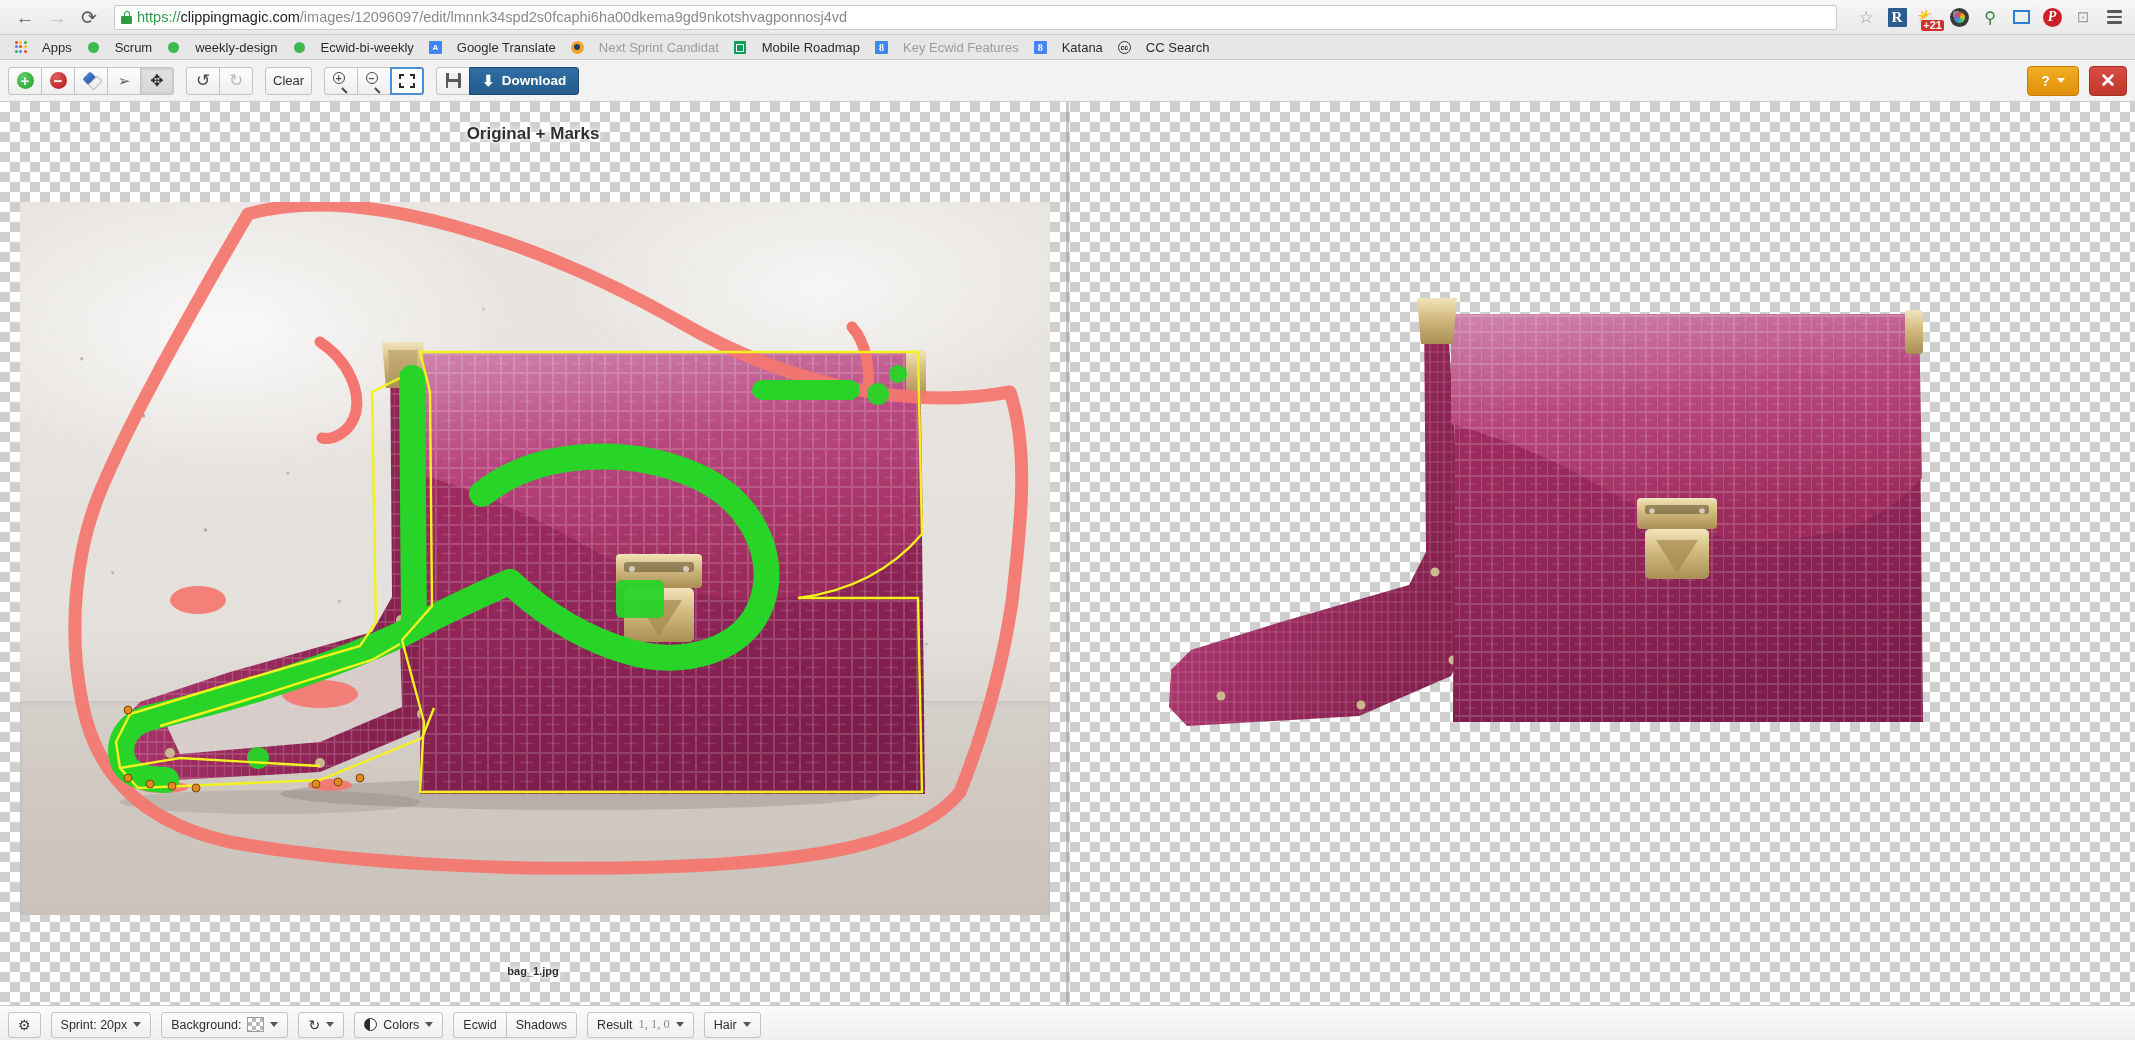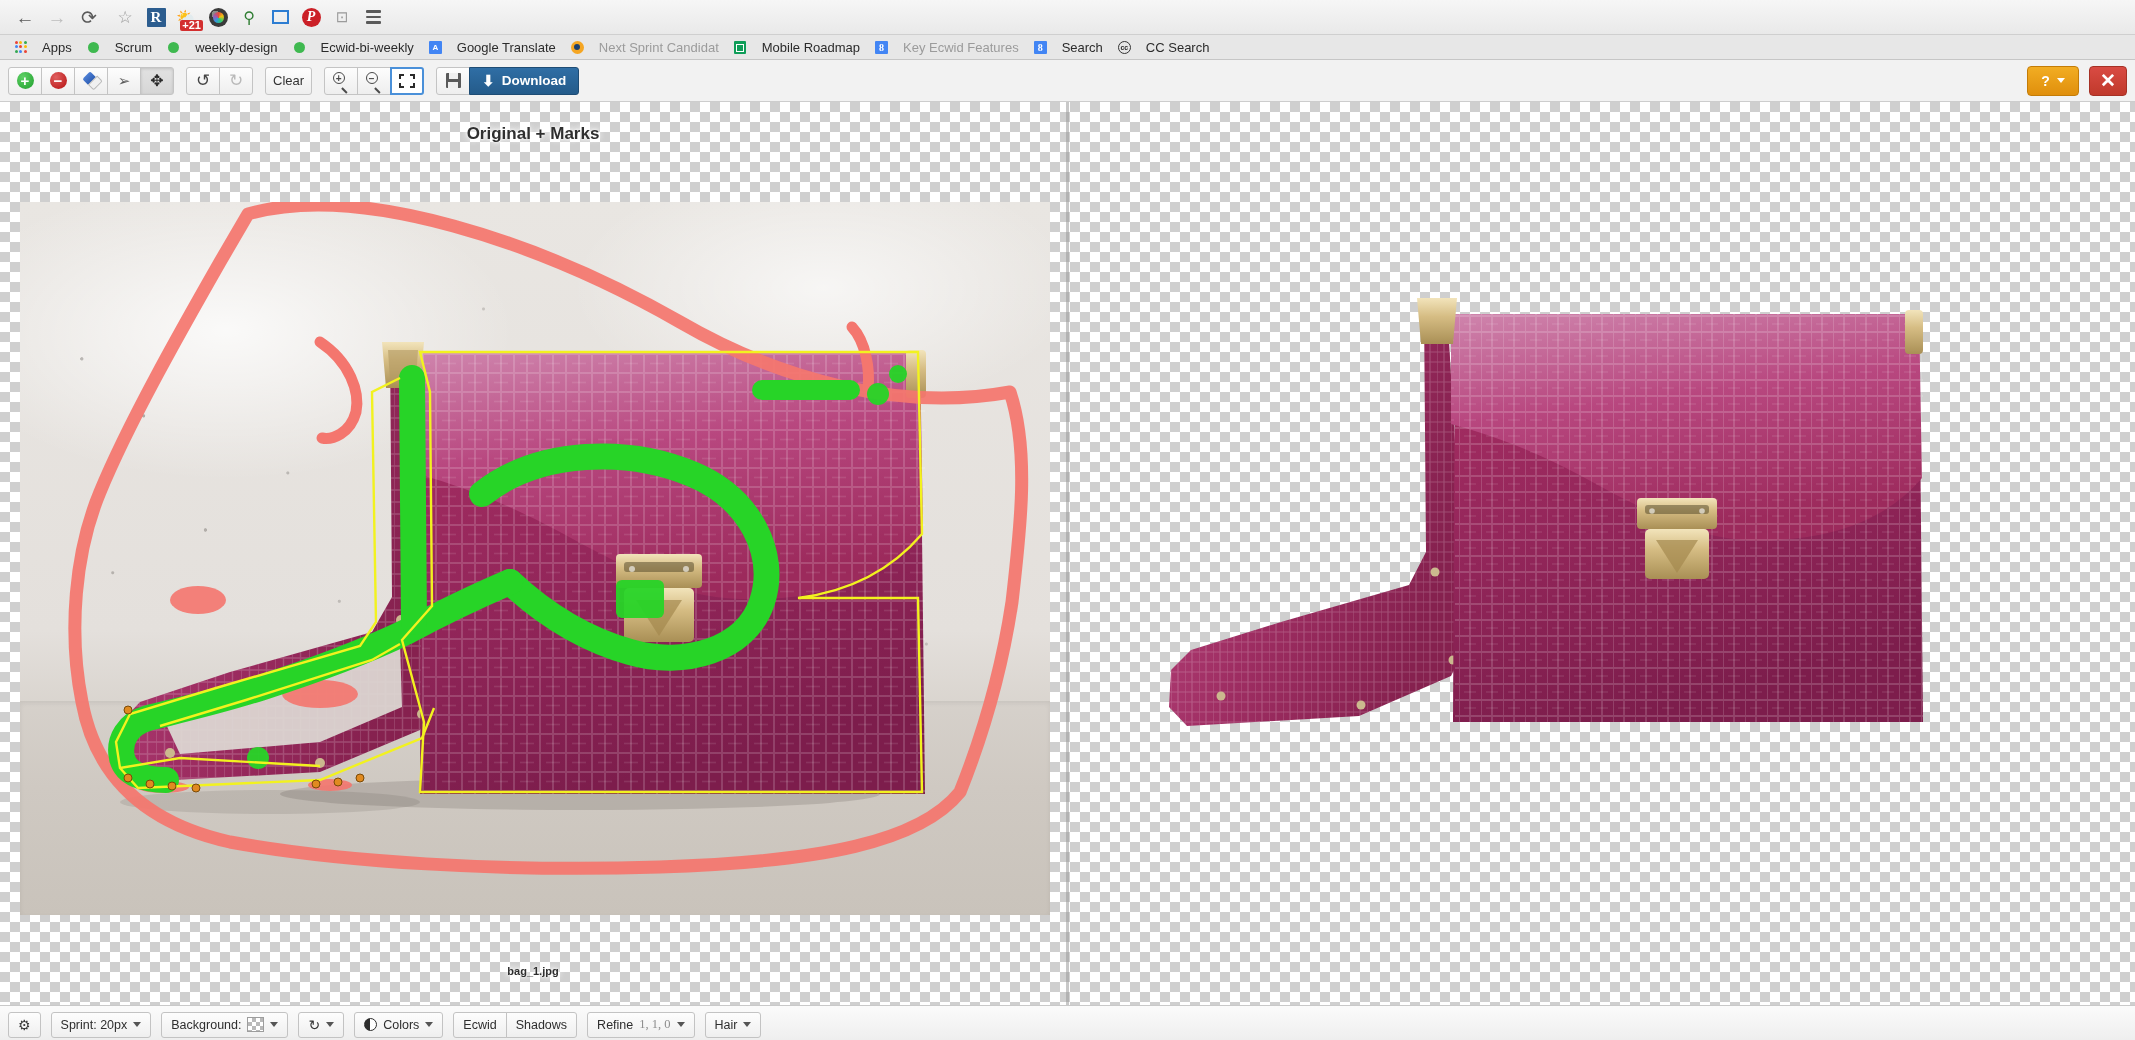--- a/index.html
+++ b/index.html
@@ -330,20 +330,29 @@
 </head>
 <body>
 
 <div id="browser-chrome">
 
   <div id="nav-bar">
     <div class="nav-btn enabled">←</div>
     <div class="nav-btn disabled">→</div>
     <div class="nav-btn enabled">⟳</div>
 
+    <div id="omnibox" title="https://clippingmagic.com/images/12096097/edit/lmnnk34spd2s0fcaphi6ha00dkema9gd9nkotshvagponnosj4vd">
+      <span class="lock-icon">
+        <span class="shackle"></span>
+          <span class="body"></span>
+      </span>
+      <span id="url-scheme">https://</span>
+      <span id="url-host">clippingmagic.com</span>
+      <span id="url-path">/images/12096097/edit/lmnnk34spd2s0fcaphi6ha00dkema9gd9nkotshvagponnosj4vd</span>
+    </div>
 
     <div class="ext-icons">
       <span id="star-icon" class="ext">☆</span>
       <span class="ext">
         <span class="ext-r">R</span>
       </span>
       <span class="ext">
         <span class="ext-weather">⛅</span>
         <span class="ext-badge">+21</span>
       </span>
@@ -420,21 +429,21 @@
     <div class="bm">
       <span class="fav">
           <span class="fav-g">8</span>
         </span>
       <span class="bm-label faded">Key Ecwid Features</span>
     </div>
     <div class="bm">
       <span class="fav">
           <span class="fav-g">8</span>
         </span>
-      <span class="bm-label">Search</span>
+      <span class="bm-label">Katana</span>
     </div>
     <div class="bm">
       <span class="fav">
           <span class="fav-cc">cc</span>
         </span>
       <span class="bm-label">CC Search</span>
     </div>
   </div>
 </div>
 
@@ -759,21 +768,21 @@
     <div class="bb-btn">
       <span>Ecwid</span>
     </div>
     <div class="bb-btn">
       <span>Shadows</span>
     </div>
   </div>
 
   <div class="bb-group">
     <div class="bb-btn">
-      <span>Refine</span>
+      <span>Result</span>
       <span class="refine-nums">1, 1, 0</span>
       <span class="caret-sm"></span>
     </div>
   </div>
 
   <div class="bb-group">
     <div class="bb-btn">
       <span>Hair</span>
       <span class="caret-sm"></span>
     </div>

